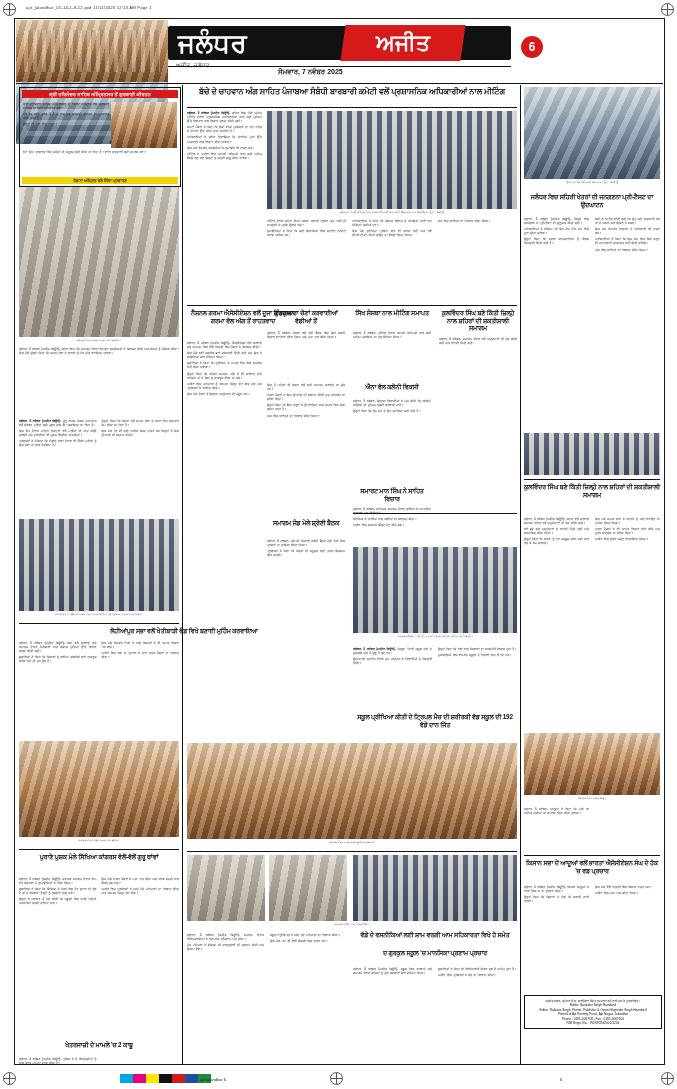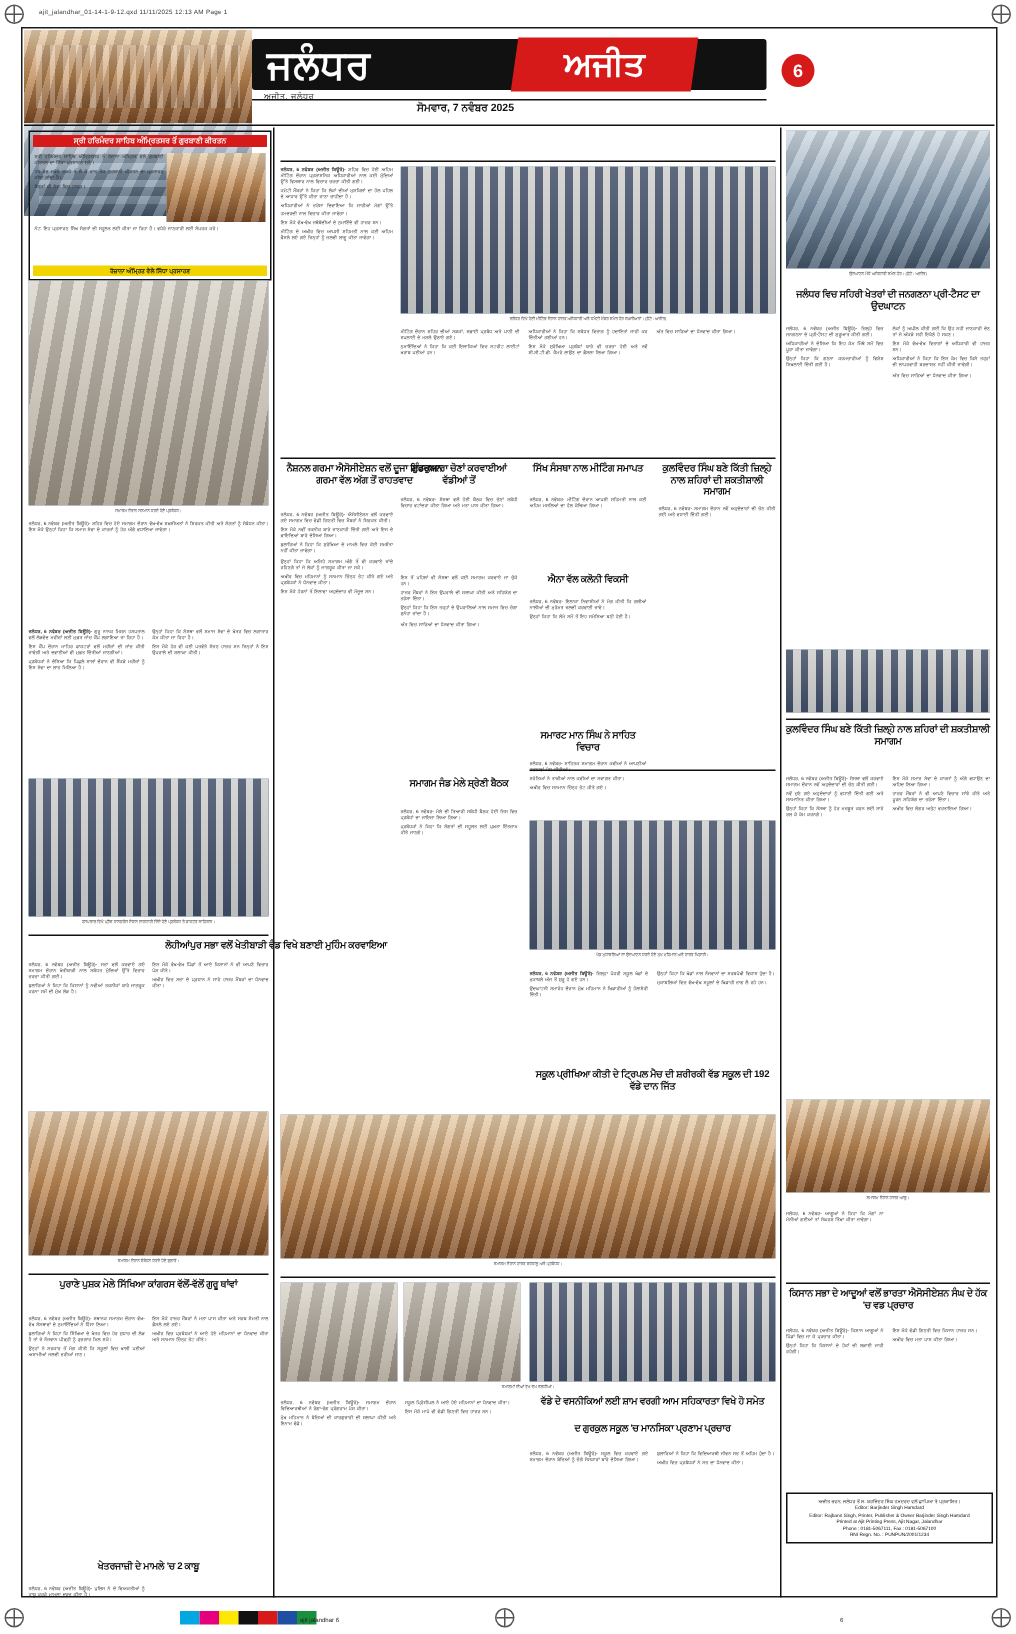--- a/index.html
+++ b/index.html
@@ -156,20 +156,21 @@
       <p>ਇਸ ਮੌਕੇ ਹਾਜ਼ਰ ਮੈਂਬਰਾਂ ਨੇ ਮਤਾ ਪਾਸ ਕੀਤਾ ਅਤੇ ਸਰਬ ਸੰਮਤੀ ਨਾਲ ਫ਼ੈਸਲੇ ਲਏ ਗਏ।</p>
       <p>ਅਖੀਰ ਵਿਚ ਪ੍ਰਬੰਧਕਾਂ ਨੇ ਆਏ ਹੋਏ ਮਹਿਮਾਨਾਂ ਦਾ ਧੰਨਵਾਦ ਕੀਤਾ ਅਤੇ ਸਨਮਾਨ ਚਿੰਨ੍ਹ ਭੇਟ ਕੀਤੇ।</p>
     </div>
     <div class="hl sm" style="position:absolute;left:4px;top:1022px;width:160px;">ਖੇਤਰਜਾਜ਼ੀ ਦੇ ਮਾਮਲੇ 'ਚ 2 ਕਾਬੂ</div>
     <div class="txt" style="position:absolute;left:4px;top:1038px;width:160px;height:20px;overflow:hidden;column-count:2;column-gap:5px;">
       <p>ਜਲੰਧਰ, 6 ਨਵੰਬਰ (ਅਜੀਤ ਬਿਊਰੋ)- ਪੁਲਿਸ ਨੇ ਦੋ ਵਿਅਕਤੀਆਂ ਨੂੰ ਕਾਬੂ ਕਰਕੇ ਮਾਮਲਾ ਦਰਜ ਕੀਤਾ ਹੈ।</p>
     </div>
 
     <div class="vline" style="left:167px;top:66px;height:980px;"></div>
 
+    <div class="hl" style="position:absolute;left:172px;top:68px;width:330px;">ਬੱਚੇ ਦੇ ਚਾਹਵਾਨ ਅੰਗ ਸਾਹਿਤ ਪੰਜਾਬਆ ਸੰਬੰਧੀ ਬਾਰਬਾਰੀ ਕਮੇਟੀ ਵਲੋਂ ਪ੍ਰਸ਼ਾਸਨਿਕ ਅਧਿਕਾਰੀਆਂ ਨਾਲ ਮੀਟਿੰਗ</div>
     <div class="hline" style="left:172px;top:88px;width:330px;"></div>
 
     <div class="txt" style="position:absolute;left:172px;top:92px;width:75px;height:190px;overflow:hidden;">
       <p><b>ਜਲੰਧਰ, 6 ਨਵੰਬਰ (ਅਜੀਤ ਬਿਊਰੋ)-</b> ਸ਼ਹਿਰ ਵਿਚ ਹੋਈ ਅਹਿਮ ਮੀਟਿੰਗ ਦੌਰਾਨ ਪ੍ਰਸ਼ਾਸਨਿਕ ਅਧਿਕਾਰੀਆਂ ਨਾਲ ਕਈ ਮੁੱਦਿਆਂ ਉੱਤੇ ਵਿਸਥਾਰ ਨਾਲ ਵਿਚਾਰ ਚਰਚਾ ਕੀਤੀ ਗਈ।</p>
       <p>ਕਮੇਟੀ ਮੈਂਬਰਾਂ ਨੇ ਕਿਹਾ ਕਿ ਲੋਕਾਂ ਦੀਆਂ ਮੁਸ਼ਕਿਲਾਂ ਦਾ ਹੱਲ ਪਹਿਲ ਦੇ ਆਧਾਰ ਉੱਤੇ ਕੀਤਾ ਜਾਣਾ ਚਾਹੀਦਾ ਹੈ।</p>
       <p>ਅਧਿਕਾਰੀਆਂ ਨੇ ਭਰੋਸਾ ਦਿਵਾਇਆ ਕਿ ਸਾਰੀਆਂ ਮੰਗਾਂ ਉੱਤੇ ਹਮਦਰਦੀ ਨਾਲ ਵਿਚਾਰ ਕੀਤਾ ਜਾਵੇਗਾ।</p>
       <p>ਇਸ ਮੌਕੇ ਵੱਖ-ਵੱਖ ਜਥੇਬੰਦੀਆਂ ਦੇ ਨੁਮਾਇੰਦੇ ਵੀ ਹਾਜ਼ਰ ਸਨ।</p>
       <p>ਮੀਟਿੰਗ ਦੇ ਅਖੀਰ ਵਿਚ ਆਪਸੀ ਸਹਿਮਤੀ ਨਾਲ ਕਈ ਅਹਿਮ ਫ਼ੈਸਲੇ ਲਏ ਗਏ ਜਿਨ੍ਹਾਂ ਨੂੰ ਜਲਦੀ ਲਾਗੂ ਕੀਤਾ ਜਾਵੇਗਾ।</p>
     </div>
 

